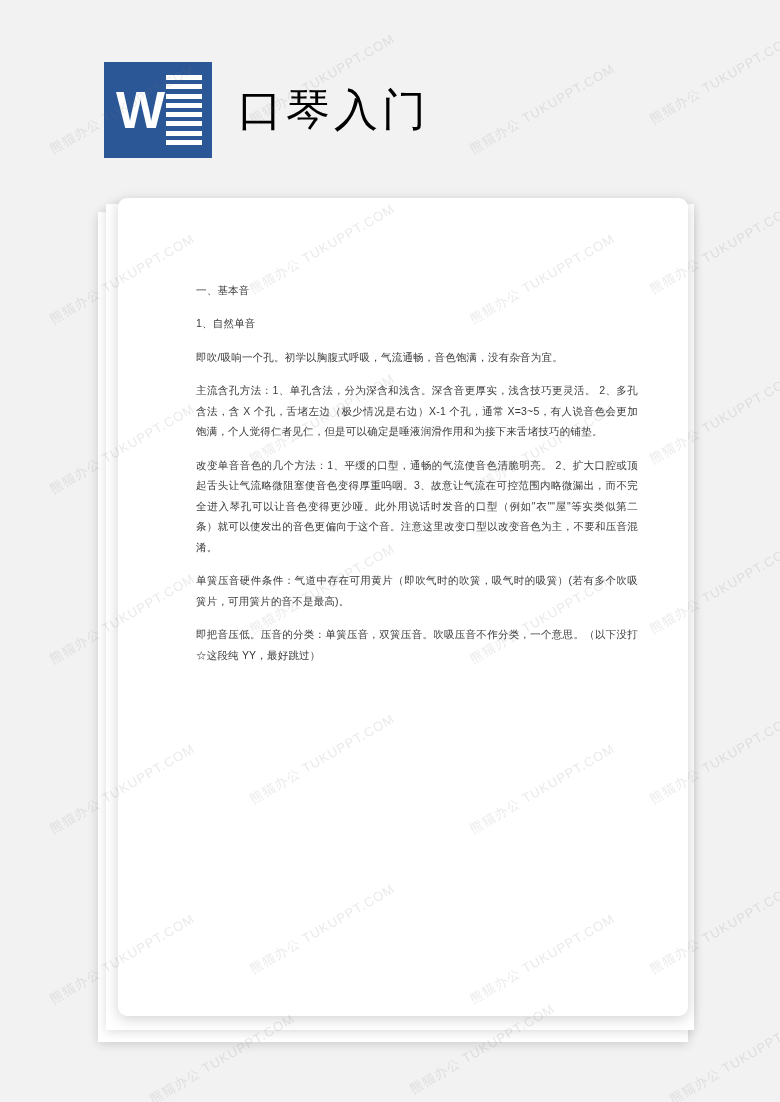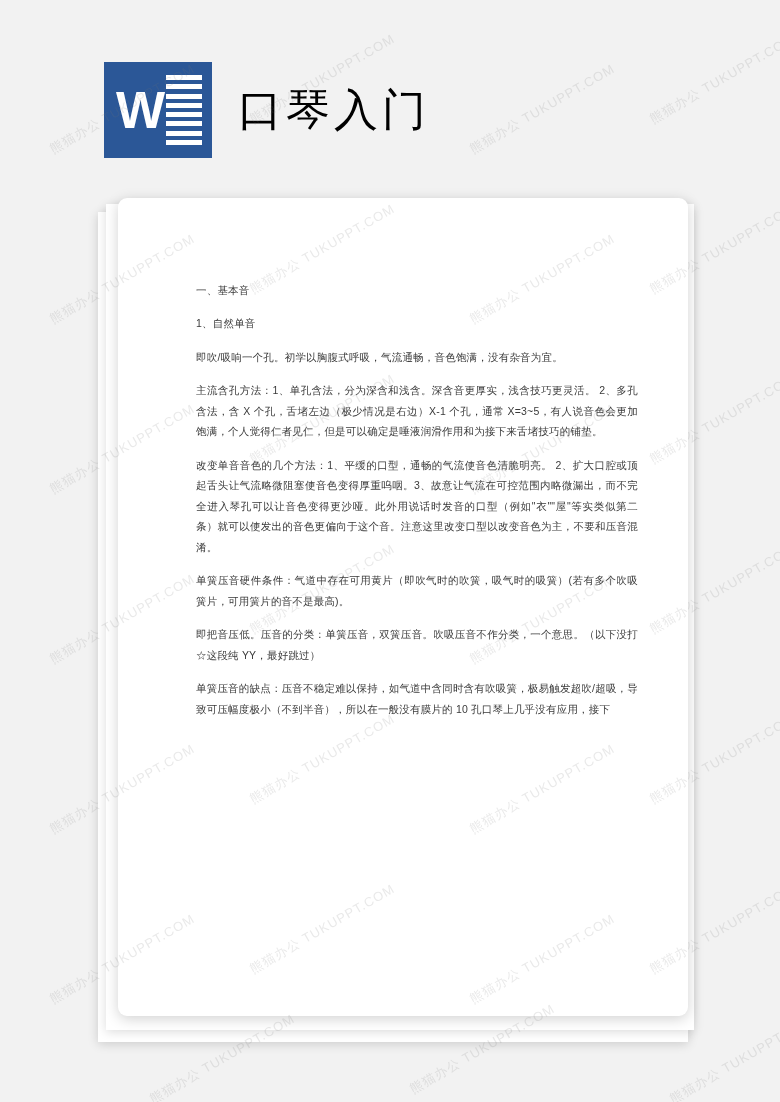--- a/index.html
+++ b/index.html
@@ -139,21 +139,20 @@
   <div class="sheet sheet-back2"></div>
   <div class="sheet sheet-back1"></div>
   <div class="sheet sheet-front" id="doc-body">
       <p>一、基本音</p>
       <p>1、自然单音</p>
       <p>即吹/吸响一个孔。初学以胸腹式呼吸，气流通畅，音色饱满，没有杂音为宜。</p>
       <p>主流含孔方法：1、单孔含法，分为深含和浅含。深含音更厚实，浅含技巧更灵活。 2、多孔含法，含 X 个孔，舌堵左边（极少情况是右边）X-1 个孔，通常 X=3~5，有人说音色会更加饱满，个人觉得仁者见仁，但是可以确定是唾液润滑作用和为接下来舌堵技巧的铺垫。</p>
       <p>改变单音音色的几个方法：1、平缓的口型，通畅的气流使音色清脆明亮。 2、扩大口腔或顶起舌头让气流略微阻塞使音色变得厚重呜咽。3、故意让气流在可控范围内略微漏出，而不完全进入琴孔可以让音色变得更沙哑。此外用说话时发音的口型（例如"衣""屋"等实类似第二条）就可以使发出的音色更偏向于这个音。注意这里改变口型以改变音色为主，不要和压音混淆。</p>
       <p>单簧压音硬件条件：气道中存在可用黄片（即吹气时的吹簧，吸气时的吸簧）(若有多个吹吸簧片，可用簧片的音不是最高)。</p>
       <p>即把音压低。压音的分类：单簧压音，双簧压音。吹吸压音不作分类，一个意思。（以下没打☆这段纯 YY，最好跳过）</p>
-      <p>单簧压音的缺点：压音不稳定难以保持，如气道中含同时含有吹吸簧，极易触发超吹/超吸，导致可压幅度极小（不到半音），所以在一般没有膜片的 10 孔口琴上几乎没有应用，接下</p>
     </div>
 
   <div class="wm-layer" id="wm-layer">
       <span class="wm" style="left: 40px; top: 100px;">熊猫办公 TUKUPPT.COM</span>
       <span class="wm" style="left: 240px; top: 70px;">熊猫办公 TUKUPPT.COM</span>
       <span class="wm" style="left: 460px; top: 100px;">熊猫办公 TUKUPPT.COM</span>
       <span class="wm" style="left: 640px; top: 70px;">熊猫办公 TUKUPPT.COM</span>
       <span class="wm" style="left: 40px; top: 270px;">熊猫办公 TUKUPPT.COM</span>
       <span class="wm" style="left: 240px; top: 240px;">熊猫办公 TUKUPPT.COM</span>
       <span class="wm" style="left: 460px; top: 270px;">熊猫办公 TUKUPPT.COM</span>

